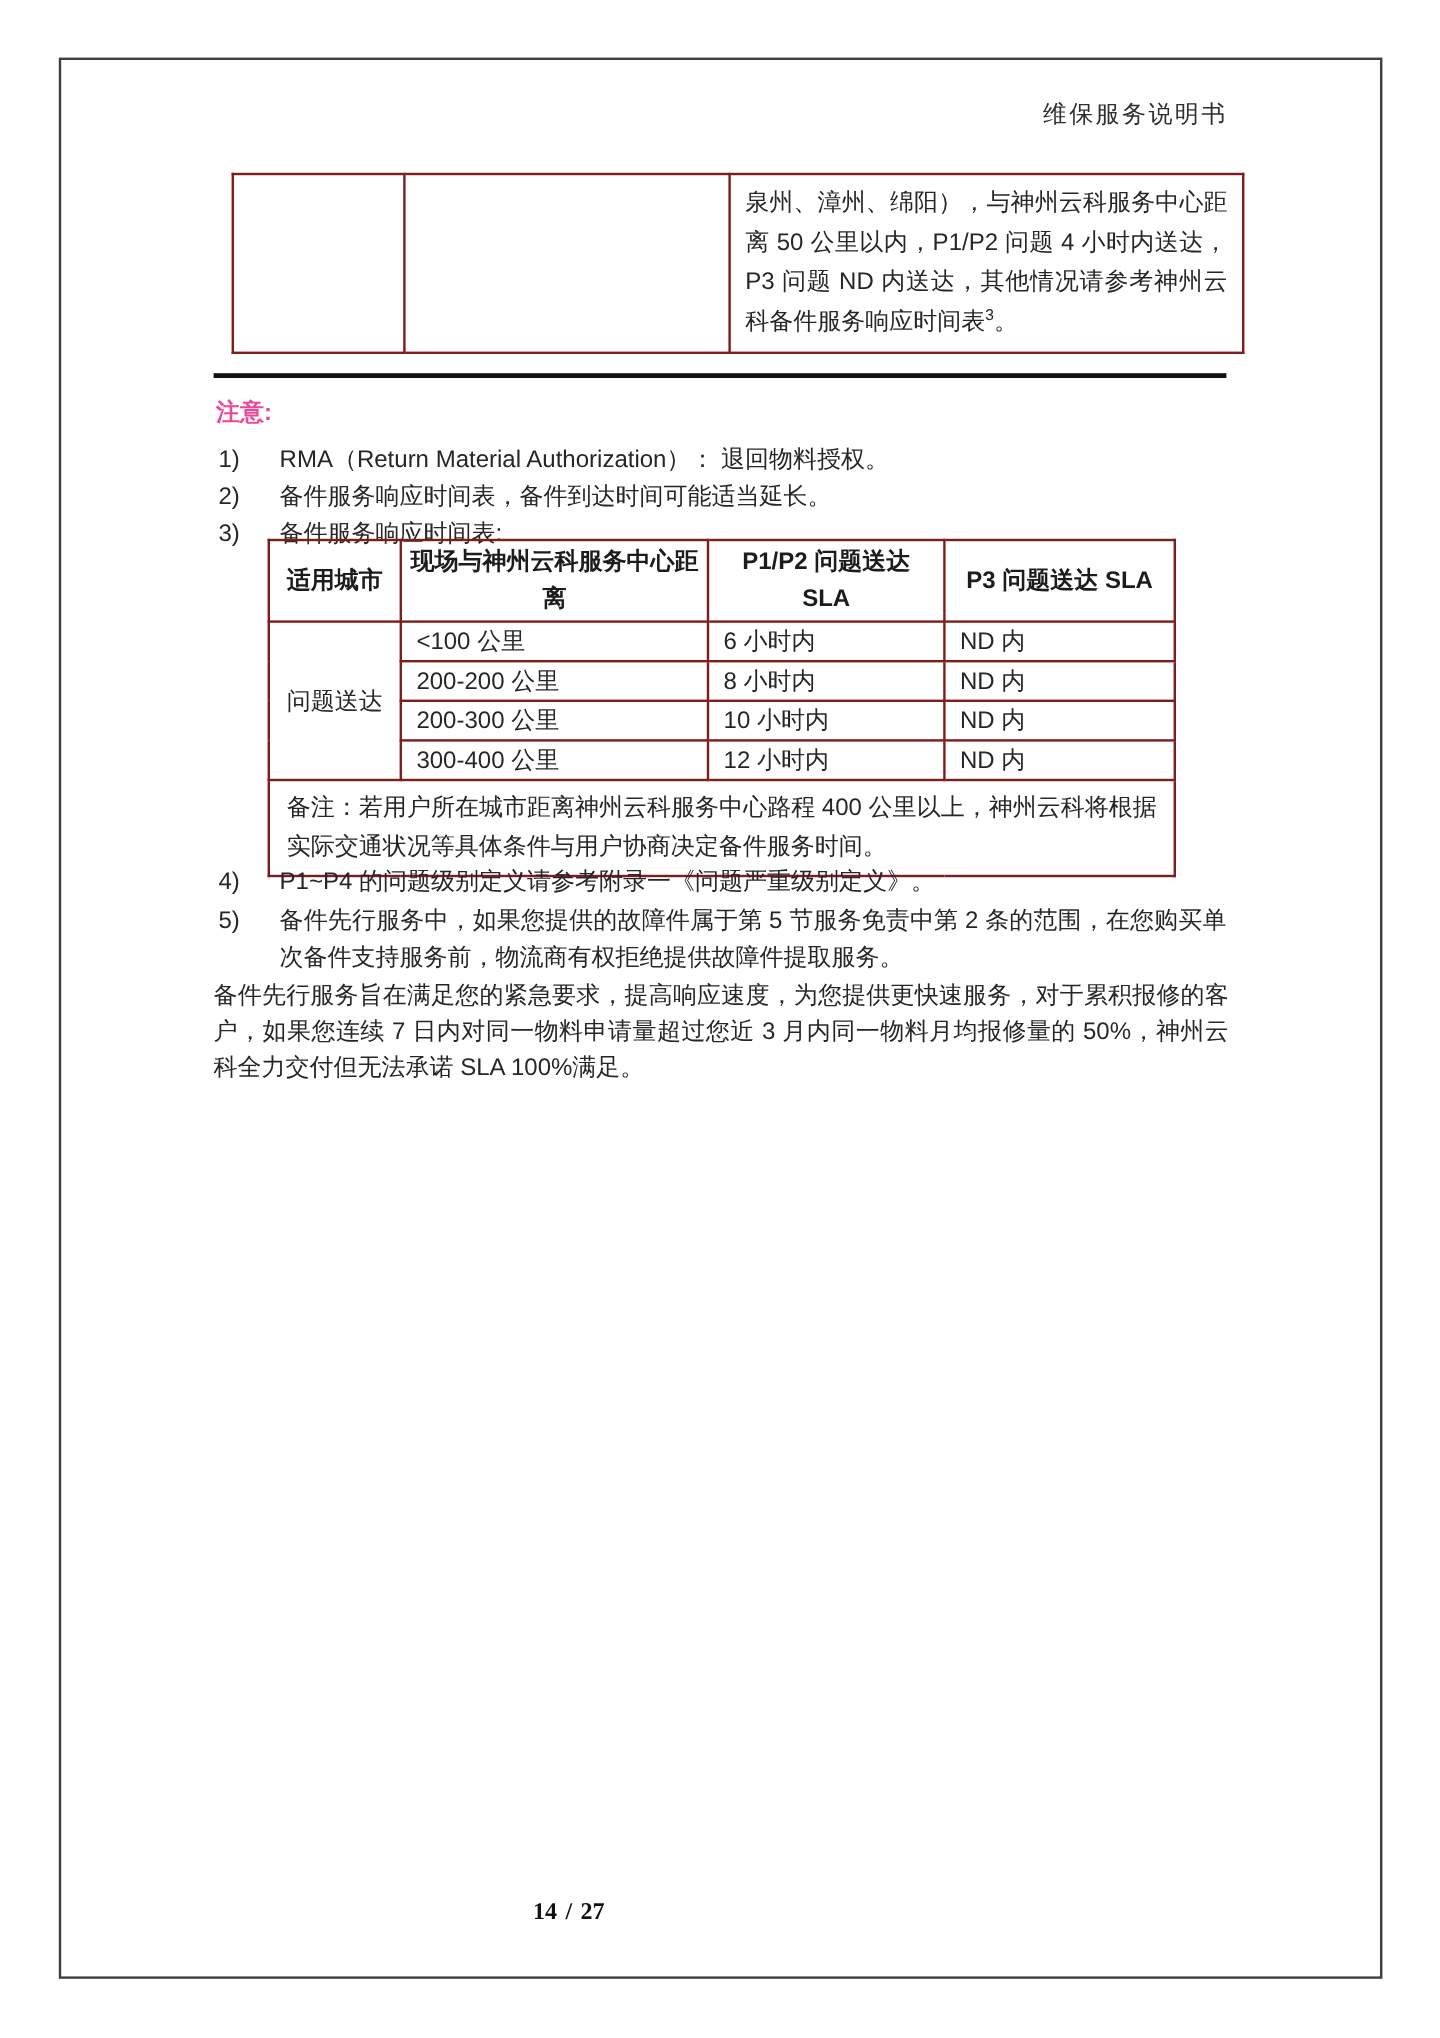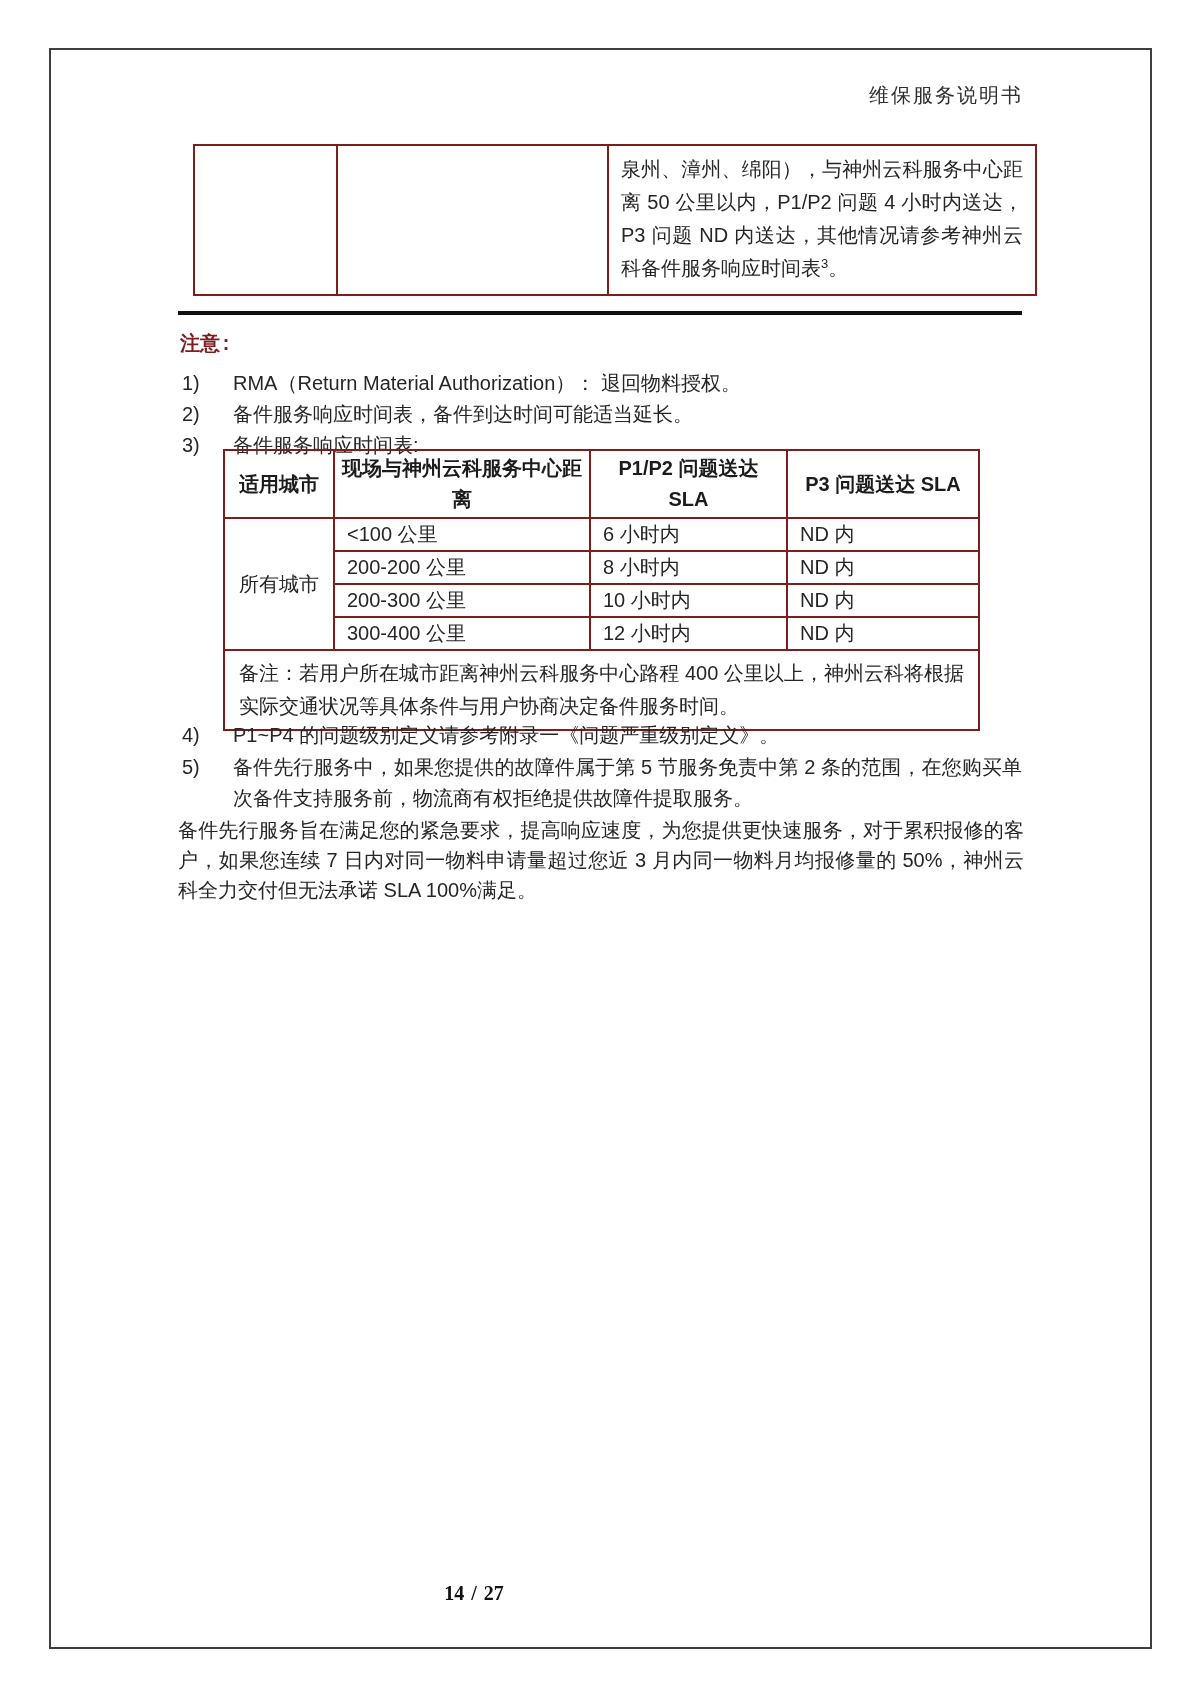--- a/index.html
+++ b/index.html
@@ -69,22 +69,21 @@
     top: 311px;
     width: 844px;
     height: 4px;
     background: #111111;
   }
   .notes-heading {
     position: absolute;
     left: 180px;
     top: 330px;
     font-weight: bold;
-    color: #7f1d1d;
-    font-family: Liberation Mono, monospace;
+    color: #ec4899;
   }
   .note {
     position: absolute;
     left: 182px;
     width: 840px;
     display: flex;
     line-height: 31px;
   }
   .note .num {
     width: 51px;
@@ -198,21 +197,21 @@
     <col style="width:192px">
   </colgroup>
   <tbody>
     <tr>
       <th>适用城市</th>
       <th>现场与神州云科服务中心距离</th>
       <th>P1/P2 问题送达 SLA</th>
       <th>P3 问题送达 SLA</th>
     </tr>
     <tr>
-      <td class="group-cell" rowspan="4">所有城市</td>
+      <td class="group-cell" rowspan="4">问题送达</td>
       <td>&lt;100 公里</td>
       <td>6 小时内</td>
       <td>ND 内</td>
     </tr>
     <tr>
       <td>200-200 公里</td>
       <td>8 小时内</td>
       <td>ND 内</td>
     </tr>
     <tr>

